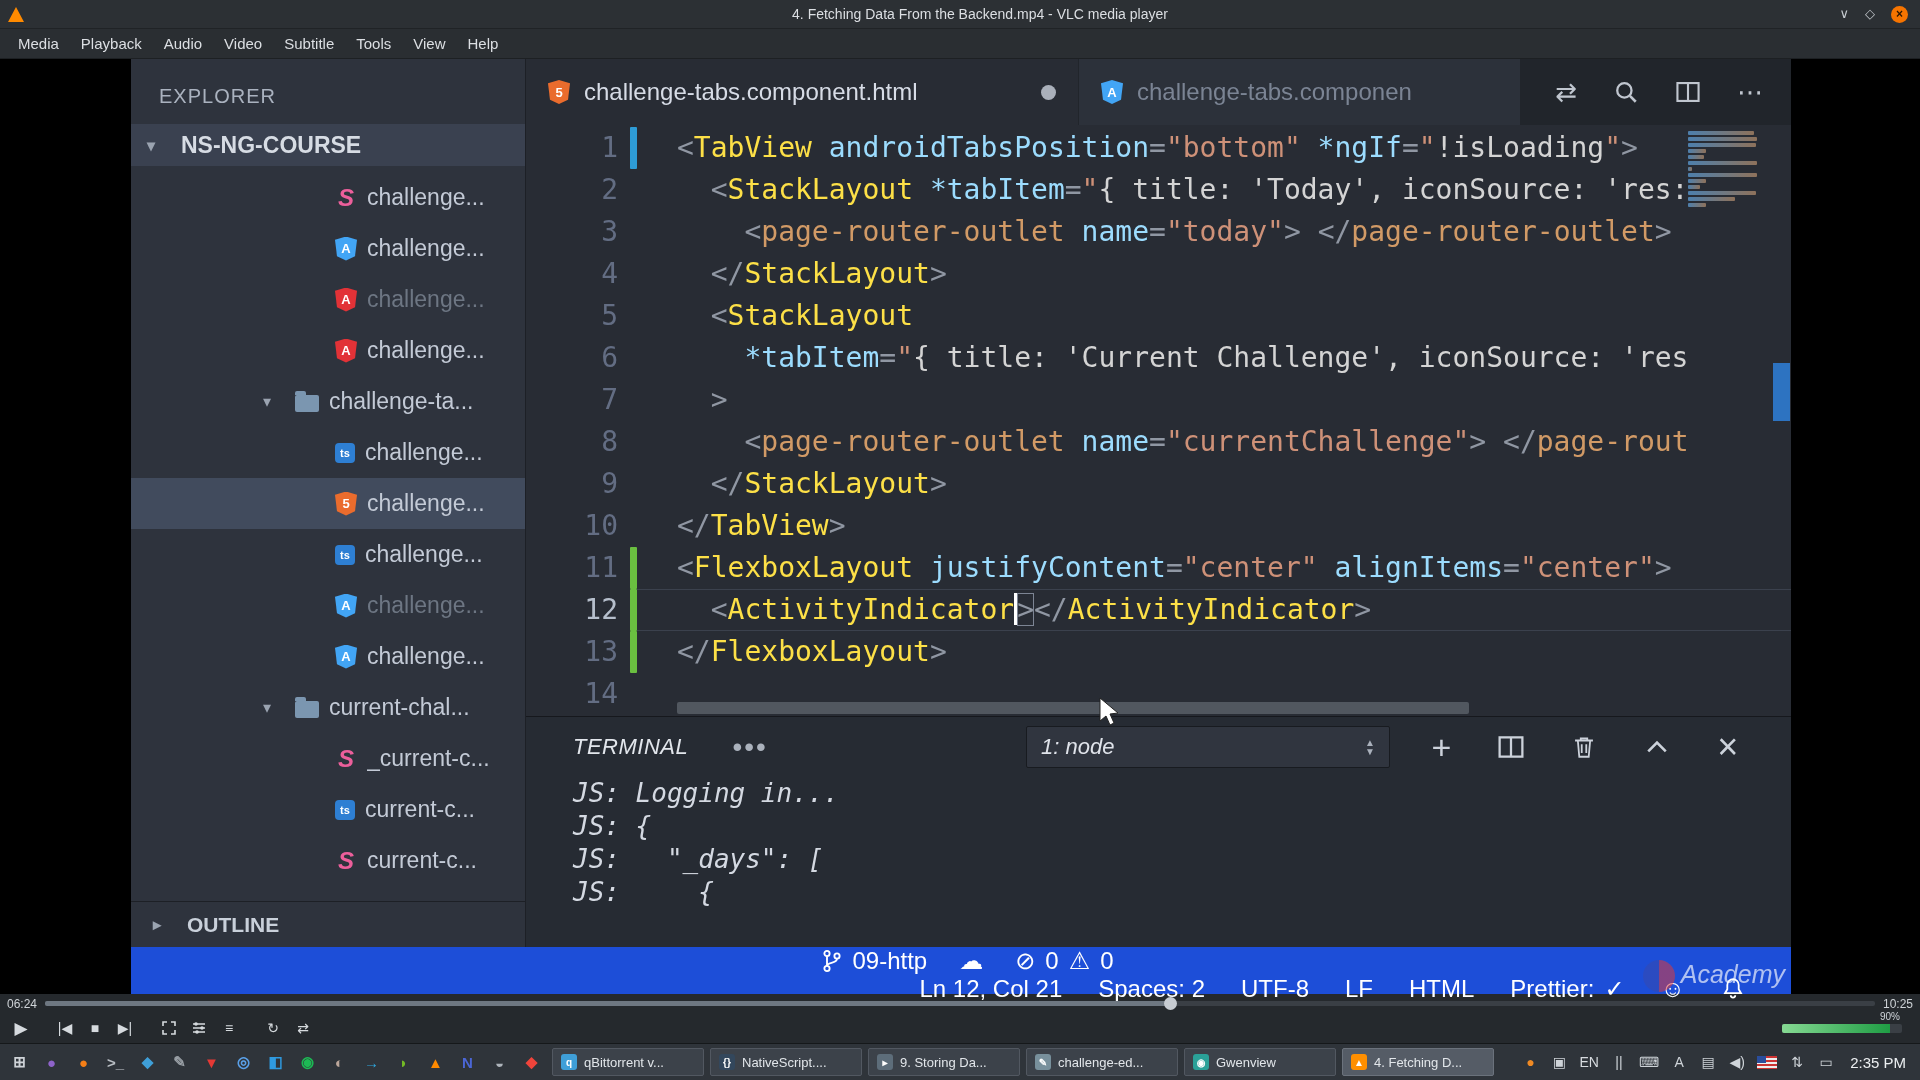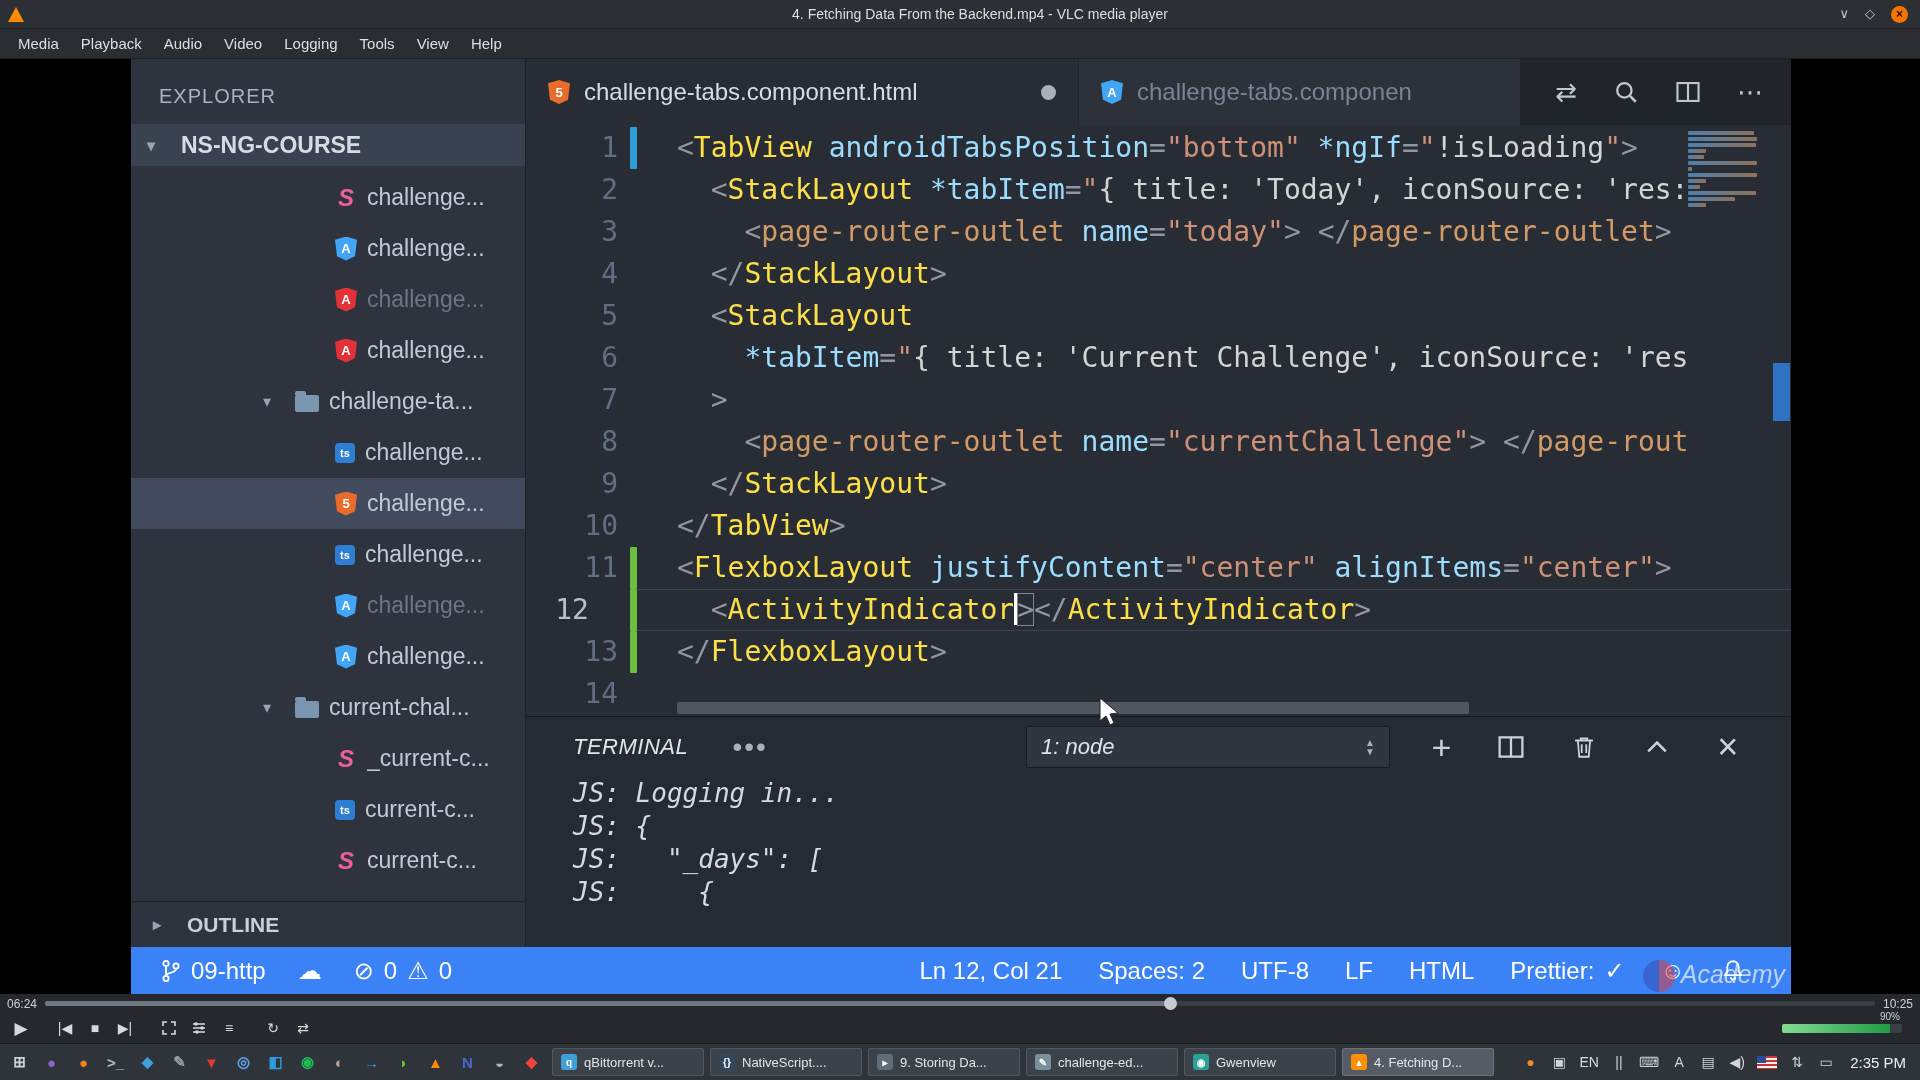--- a/index.html
+++ b/index.html
@@ -63,21 +63,21 @@
   .tab.inactive { background:#2c313a; color:#7b8494; width:442px; border-left:1px solid #21252b; }
   .dirty-dot { width:15px; height:15px; border-radius:50%; background:#aab0ba; margin-left:auto; flex:none; }
   .tab-actions { margin-left:auto; display:flex; align-items:center; gap:36px; padding-right:28px; color:#c0c6cf; }
   .tab-actions svg { display:block; }
   .glyph-btn { font-size:26px; }
 
   .editor { height:591px; position:relative; overflow:hidden; background:#282c34; }
   .code { position:absolute; top:2px; left:0; right:0; }
   .cl { display:flex; height:42px; line-height:42px; font-family:"DejaVu Sans Mono", monospace; font-size:28px; }
   .ln { width:92px; text-align:right; color:#636d83; flex:none; }
-  .cl.current .ln { color:#b6bfcc;text-align:center; }
+  .cl.current .ln { color:#b6bfcc; }
   .gmark { width:7px; margin-left:12px; flex:none; border-radius:1px; }
   .gmark.mod { background:#2e9cd6; }
   .gmark.add { background:#6abf40; }
   .lc { flex:1; white-space:pre; padding-left:40px; overflow:hidden; color:#d4d4d4; }
   .cl.current .lc { box-shadow: inset 0 1px 0 #3b414d, inset 0 -1px 0 #3b414d; }
   .lc .pln { color:#d4d4d4; } .lc .tag { color:#fde047; } .lc .tag2 { color:#d19a66; }
   .lc .attr { color:#9cdcfe; } .lc .str { color:#ce9178; } .lc .pun { color:#9097a3; }
   .lc .brk { outline:1px solid #7d8594; outline-offset:-1px; color:#9097a3; }
   .lc .cursor { display:inline-block; width:3px; height:32px; background:#ffffff; vertical-align:-6px; }
   .hscroll { position:absolute; left:151px; top:577px; width:792px; height:12px;
@@ -98,22 +98,22 @@
   .stepper { margin-left:auto; display:flex; flex-direction:column; font-size:10px; line-height:9px; color:#aab1bc; }
   .term-actions { position:absolute; left:905px; top:9px; height:42px; display:flex; gap:46px;
                   align-items:center; color:#ccd2db; }
   .term-actions svg { display:block; }
   .t-plus { font-size:34px; line-height:30px; }
   .t-close { font-size:36px; line-height:30px; }
   .term-out { padding-left:47px; font-family:"DejaVu Sans Mono", monospace; font-size:26px;
               line-height:33px; white-space:pre; color:#d4d9e2; }
 
   
-  .statusbar { height:47px; background:#3b82f6; display:flex; align-items:center; color:#fff;
-               font-size:24px; position:relative; }
+  .statusbar { height:47px; background:#1d4ed8; display:flex; align-items:center; color:#fff;
+               font-size:24px; position:relative;flex-direction:column; }
   .sb-item { display:flex; align-items:center; gap:10px; padding:0 16px; height:100%; }
   .sb-left { display:flex; align-items:center; padding-left:14px; }
   .sb-right { margin-left:auto; display:flex; align-items:center; gap:4px; padding-right:30px; }
   .sb-glyph { font-size:24px; }
   .watermark { position:absolute; right:6px; bottom:2px; display:flex; align-items:flex-start; gap:6px;
                opacity:.65; pointer-events:none; }
   .wm-logo { width:32px; height:32px; border-radius:50%;
              background:conic-gradient(#e53935 0 50%, #3949ab 0 100%); opacity:.8; }
   .wm-text { font-size:25px; color:#fff; font-style:italic; }
 
@@ -168,21 +168,21 @@
       <span class="win-btn">◇</span>
       <span class="win-close">×</span>
     </div>
   </div>
 
   <div class="vlc-menubar">
       <div class="menu-item">Media</div>
       <div class="menu-item">Playback</div>
       <div class="menu-item">Audio</div>
       <div class="menu-item">Video</div>
-      <div class="menu-item">Logging</div>
+      <div class="menu-item">Subtitle</div>
       <div class="menu-item">Tools</div>
       <div class="menu-item">View</div>
       <div class="menu-item">Help</div>
     </div>
 
   <div class="video-area">
     <div class="vscode">
       <div class="vs-body">
 
         <div class="sidebar">

